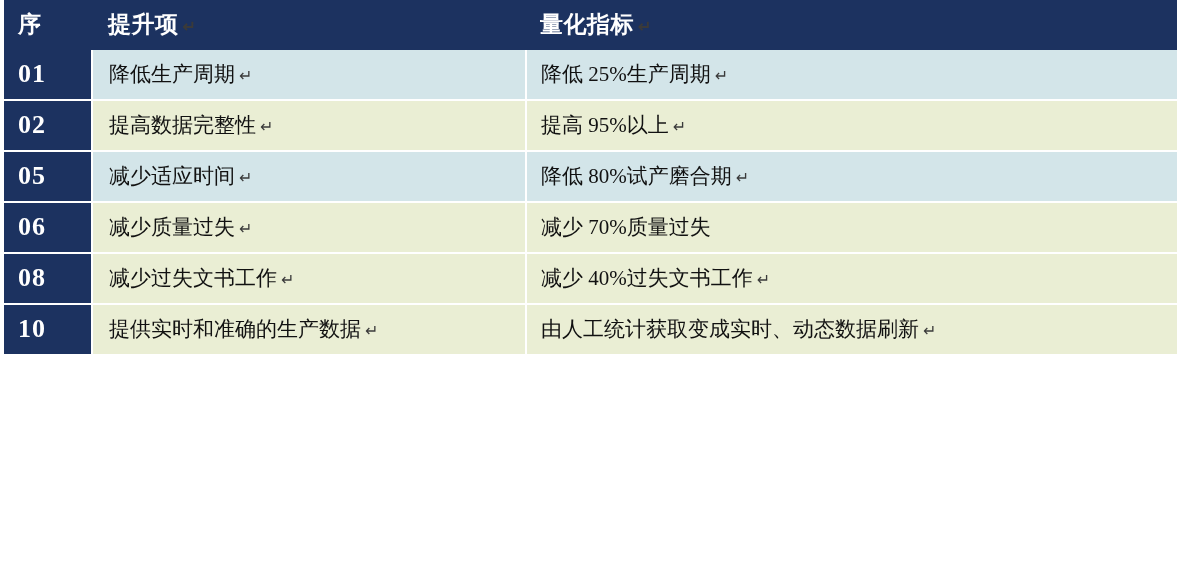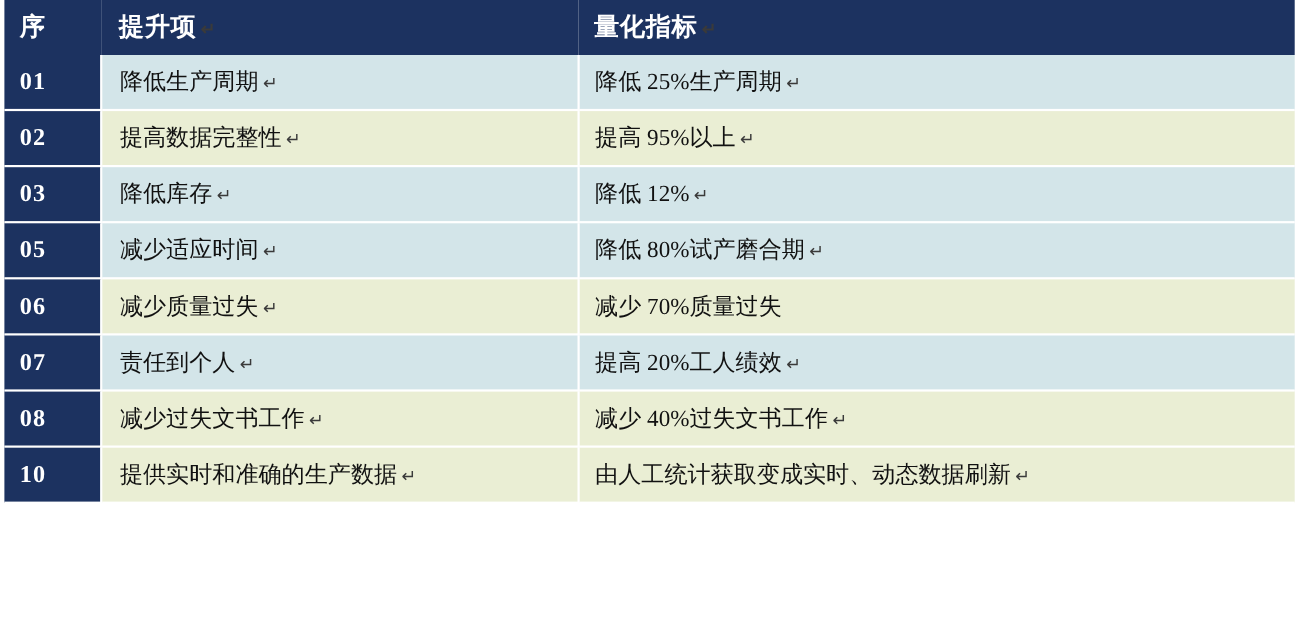--- a/index.html
+++ b/index.html
@@ -48,21 +48,21 @@
     color: #111111;
     padding: 8px 0 9px 0;
     vertical-align: middle;
     height: 32px;
     border-bottom: 2px solid #ffffff;
   }
   tbody td.seq {
     background: #1c3260;
     color: #ffffff;
     font-weight: bold;
-    font-size: 22px;
+    font-size: 26px;
     padding-left: 14px;
     border-right: 2px solid #ffffff;
     letter-spacing: 1px;
   }
   tbody tr.band-a td.item,
   tbody tr.band-a td.metric {
     background: #d3e5e9;
     margin-top: 21px;
   }
   tbody tr.band-b td.item,
@@ -113,38 +113,28 @@
         <td class="seq">01</td>
         <td class="item"><span class="cell-text">降低生产周期</span><span class="pilcrow">↵</span></td>
         <td class="metric"><span class="cell-text">降低 25%生产周期</span><span class="pilcrow">↵</span></td>
       </tr>
       <tr class="band-b">
         <td class="seq">02</td>
         <td class="item"><span class="cell-text">提高数据完整性</span><span class="pilcrow">↵</span></td>
         <td class="metric"><span class="cell-text">提高 95%以上</span><span class="pilcrow">↵</span></td>
       </tr>
       <tr class="band-a">
-        <td class="seq">03</td>
-        <td class="item"><span class="cell-text">降低库存</span><span class="pilcrow">↵</span></td>
-        <td class="metric"><span class="cell-text">降低 12%</span><span class="pilcrow">↵</span></td>
-      </tr>
-      <tr class="band-a">
         <td class="seq">05</td>
         <td class="item"><span class="cell-text">减少适应时间</span><span class="pilcrow">↵</span></td>
         <td class="metric"><span class="cell-text">降低 80%试产磨合期</span><span class="pilcrow">↵</span></td>
       </tr>
       <tr class="band-b">
         <td class="seq">06</td>
         <td class="item"><span class="cell-text">减少质量过失</span><span class="pilcrow">↵</span></td>
         <td class="metric"><span class="cell-text">减少 70%质量过失</span></td>
-      </tr>
-      <tr class="band-a">
-        <td class="seq">07</td>
-        <td class="item"><span class="cell-text">责任到个人</span><span class="pilcrow">↵</span></td>
-        <td class="metric"><span class="cell-text">提高 20%工人绩效</span><span class="pilcrow">↵</span></td>
       </tr>
       <tr class="band-b">
         <td class="seq">08</td>
         <td class="item"><span class="cell-text">减少过失文书工作</span><span class="pilcrow">↵</span></td>
         <td class="metric"><span class="cell-text">减少 40%过失文书工作</span><span class="pilcrow">↵</span></td>
       </tr>
       <tr class="band-b">
         <td class="seq">10</td>
         <td class="item"><span class="cell-text">提供实时和准确的生产数据</span><span class="pilcrow">↵</span></td>
         <td class="metric"><span class="cell-text">由人工统计获取变成实时、动态数据刷新</span><span class="pilcrow">↵</span></td>

